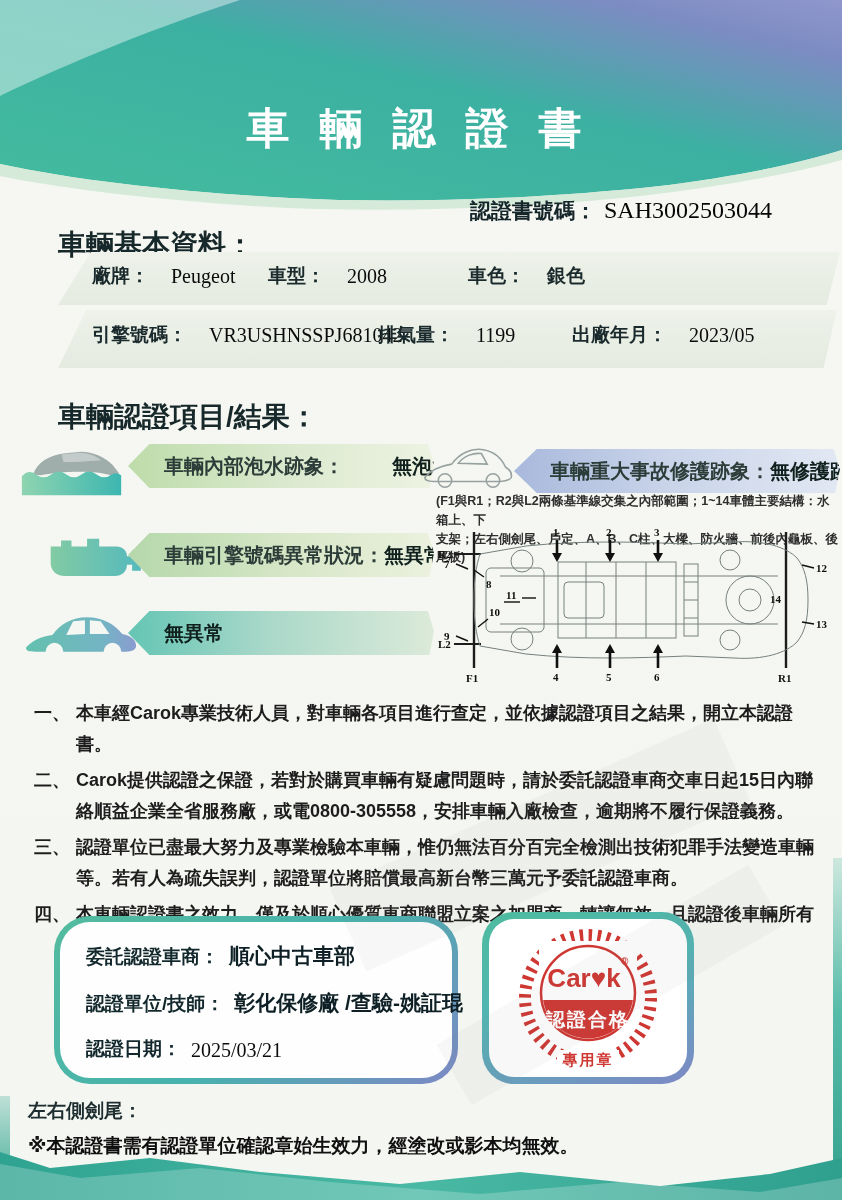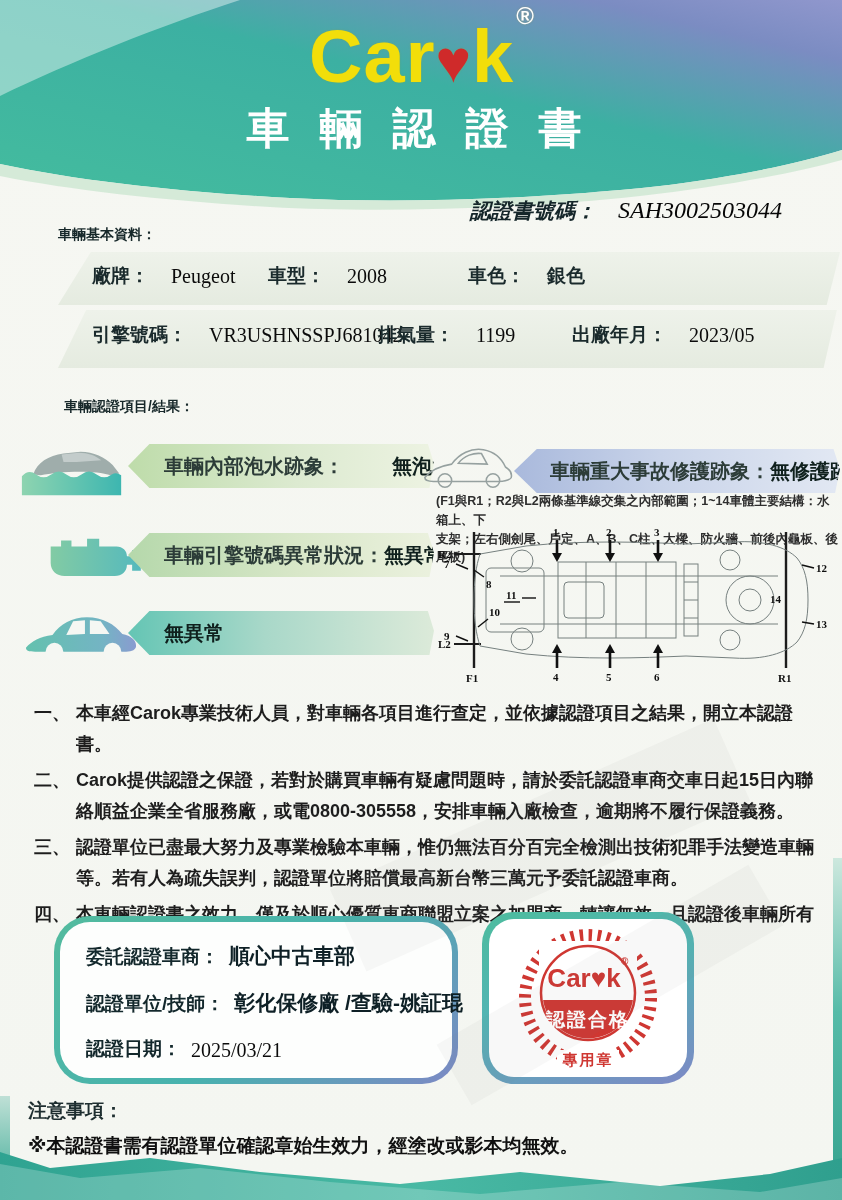--- a/index.html
+++ b/index.html
@@ -15,25 +15,25 @@
   .brand-wrap{position:absolute;top:14px;left:0;width:100%;text-align:center;}
   .brand{font-size:74px;font-weight:bold;color:#f2de0a;letter-spacing:1px;
          text-shadow:0 0 2px rgba(190,160,0,.35);}
   .brand .heart{color:#cf2a2a;font-size:60px;}
   .brand .reg{color:#ffffff;font-size:24px;font-weight:bold;vertical-align:top;
               display:inline-block;transform:translate(2px,-12px);}
   .cert-title{position:absolute;top:100px;left:0;width:100%;text-align:center;
     color:#ffffff;font-size:43px;font-weight:bold;letter-spacing:30px;padding-left:16px;
     box-sizing:border-box;}
   
-  .cert-no{position:absolute;top:197px;left:470px;display:flex;align-items:baseline;gap:22px;font-style:italic;}
+  .cert-no{position:absolute;top:197px;left:470px;display:flex;align-items:baseline;gap:8px;}
   .cert-no .lbl{font-size:21px;font-weight:bold;color:#15262a;}
   .cert-no .val{font-family:"Liberation Serif","DejaVu Serif",serif;font-size:24px;color:#060606;}
   
-  .sec-heading{font-size:14px;font-weight:bold;color:#17282a;}
+  .sec-heading{font-size:28px;font-weight:bold;color:#17282a;}
   
   .band{position:absolute;left:58px;width:782px;
         background:linear-gradient(180deg,#eef2ea 0%,#e5ebe0 100%);}
   .band1{top:252px;height:53px;clip-path:polygon(4.2% 0,100% 0,98.3% 100%,0 100%);}
   .band2{top:310px;height:58px;clip-path:polygon(3.6% 0,99.6% 0,97.9% 100%,0 100%);}
   .field{position:absolute;display:flex;align-items:center;gap:22px;white-space:nowrap;}
   .field .lbl{font-size:19px;font-weight:bold;color:#1a2a2c;}
   .field .v-serif{font-family:"Liberation Serif","DejaVu Serif",serif;font-size:20px;color:#0b0b0b;}
   .field .v-cjk{font-size:19px;font-weight:bold;color:#1a2a2c;}
   
@@ -96,23 +96,20 @@
         <stop offset="0.55" stop-color="#3cb0a2"></stop>
         <stop offset="0.85" stop-color="#7b8cc2"></stop>
         <stop offset="1" stop-color="#9097cd"></stop>
       </linearGradient>
     </defs>
     <path d="M0,0 H842 V150 C800,163 740,176 660,186 C540,199 400,204 290,198 C180,192 80,181 0,164 Z" fill="url(#hg)"></path>
     <path d="M0,164 C80,181 180,192 290,198 C400,204 540,199 660,186 C740,176 800,163 842,150 V160 C790,174 720,187 640,196 C520,209 380,213 270,207 C170,201 75,191 0,176 Z" fill="#cfe7d4" opacity="0.85"></path>
     <path d="M0,0 H240 C160,26 70,62 0,96 Z" fill="#ffffff" opacity="0.42"></path>
   </svg>
 
-  <div class="brand-wrap">
-    <span class="brand"><span>Car</span><span class="heart">♥</span><span>k</span><span class="reg">®</span></span>
-  </div>
   <div class="cert-title">車輛認證書</div>
 
   <div class="cert-no">
     <span class="lbl">認證書號碼：</span>
     <span class="val">SAH3002503044</span>
   </div>
 
   <div class="abs sec-heading" style="top:226px;left:58px;">車輛基本資料：</div>
   <div class="band band1"></div>
   <div class="band band2"></div>
@@ -135,21 +132,21 @@
   </div>
   <div class="field" style="top:322px;left:378px;">
     <span class="lbl">排氣量：</span>
     <span class="v-serif">1199</span>
   </div>
   <div class="field" style="top:322px;left:572px;">
     <span class="lbl">出廠年月：</span>
     <span class="v-serif">2023/05</span>
   </div>
 
-  <div class="abs sec-heading" style="top:398px;left:64px;text-align:right;">車輛認證項目/結果：</div>
+  <div class="abs sec-heading" style="top:398px;left:58px;text-align:right;">車輛認證項目/結果：</div>
 
   <svg class="abs" style="top:430px;left:20px;" width="104" height="68" viewBox="0 0 110 70" aria-hidden="true">
     <defs>
         <linearGradient id="gw" x1="0" y1="0" x2="1" y2="0">
       <stop offset="0" stop-color="#8ed4b0"></stop>
           <stop offset="1" stop-color="#3db6b0"></stop>
         </linearGradient>
       </defs>
     <path d="M14,46 C18,34 30,26 46,24 L64,22 C78,22 90,28 98,36 L105,45 L96,47 C78,41 40,43 22,47 Z" fill="#9fadab"></path>
     <path d="M44,25 L62,23 C72,23 80,26 86,31 L60,33 L46,33 Z" fill="#c3cccb"></path>
@@ -329,21 +326,21 @@
       <rect x="26" y="18" width="98" height="59" fill="#ffffff"></rect>
       <circle cx="75" cy="70" r="47" fill="none" stroke="#cf3732" stroke-width="2.5"></circle>
       <text x="71" y="64" text-anchor="middle" font-size="26" font-weight="bold" fill="#cf3732">Car♥k</text>
       <text x="108" y="42" font-size="10" font-weight="bold" fill="#cf3732">®</text>
       <text x="75" y="103" text-anchor="middle" font-size="19" font-weight="bold" fill="#ffffff" letter-spacing="2">認證合格</text>
       <rect x="44" y="127" width="62" height="18" fill="#ffffff"></rect>
       <text x="75" y="142" text-anchor="middle" font-size="15" font-weight="bold" fill="#cf3732" letter-spacing="2">專用章</text>
     </svg>
   </div>
 
-  <div class="notes-heading">注意事項：</div>
+  <div class="notes-heading">左右側劍尾：</div>
   <div class="notes-warning">※本認證書需有認證單位確認章始生效力，經塗改或影本均無效。</div>
 
   <div class="wm wm1"></div>
   <div class="wm wm2"></div>
   <div class="edge-right"></div>
   <div class="edge-left"></div>
   <svg class="footer-svg" width="842" height="62" viewBox="0 0 842 62" aria-hidden="true">
     <defs>
       <linearGradient id="fg" x1="0" y1="0" x2="1" y2="0">
         <stop offset="0" stop-color="#2fa391"></stop>

